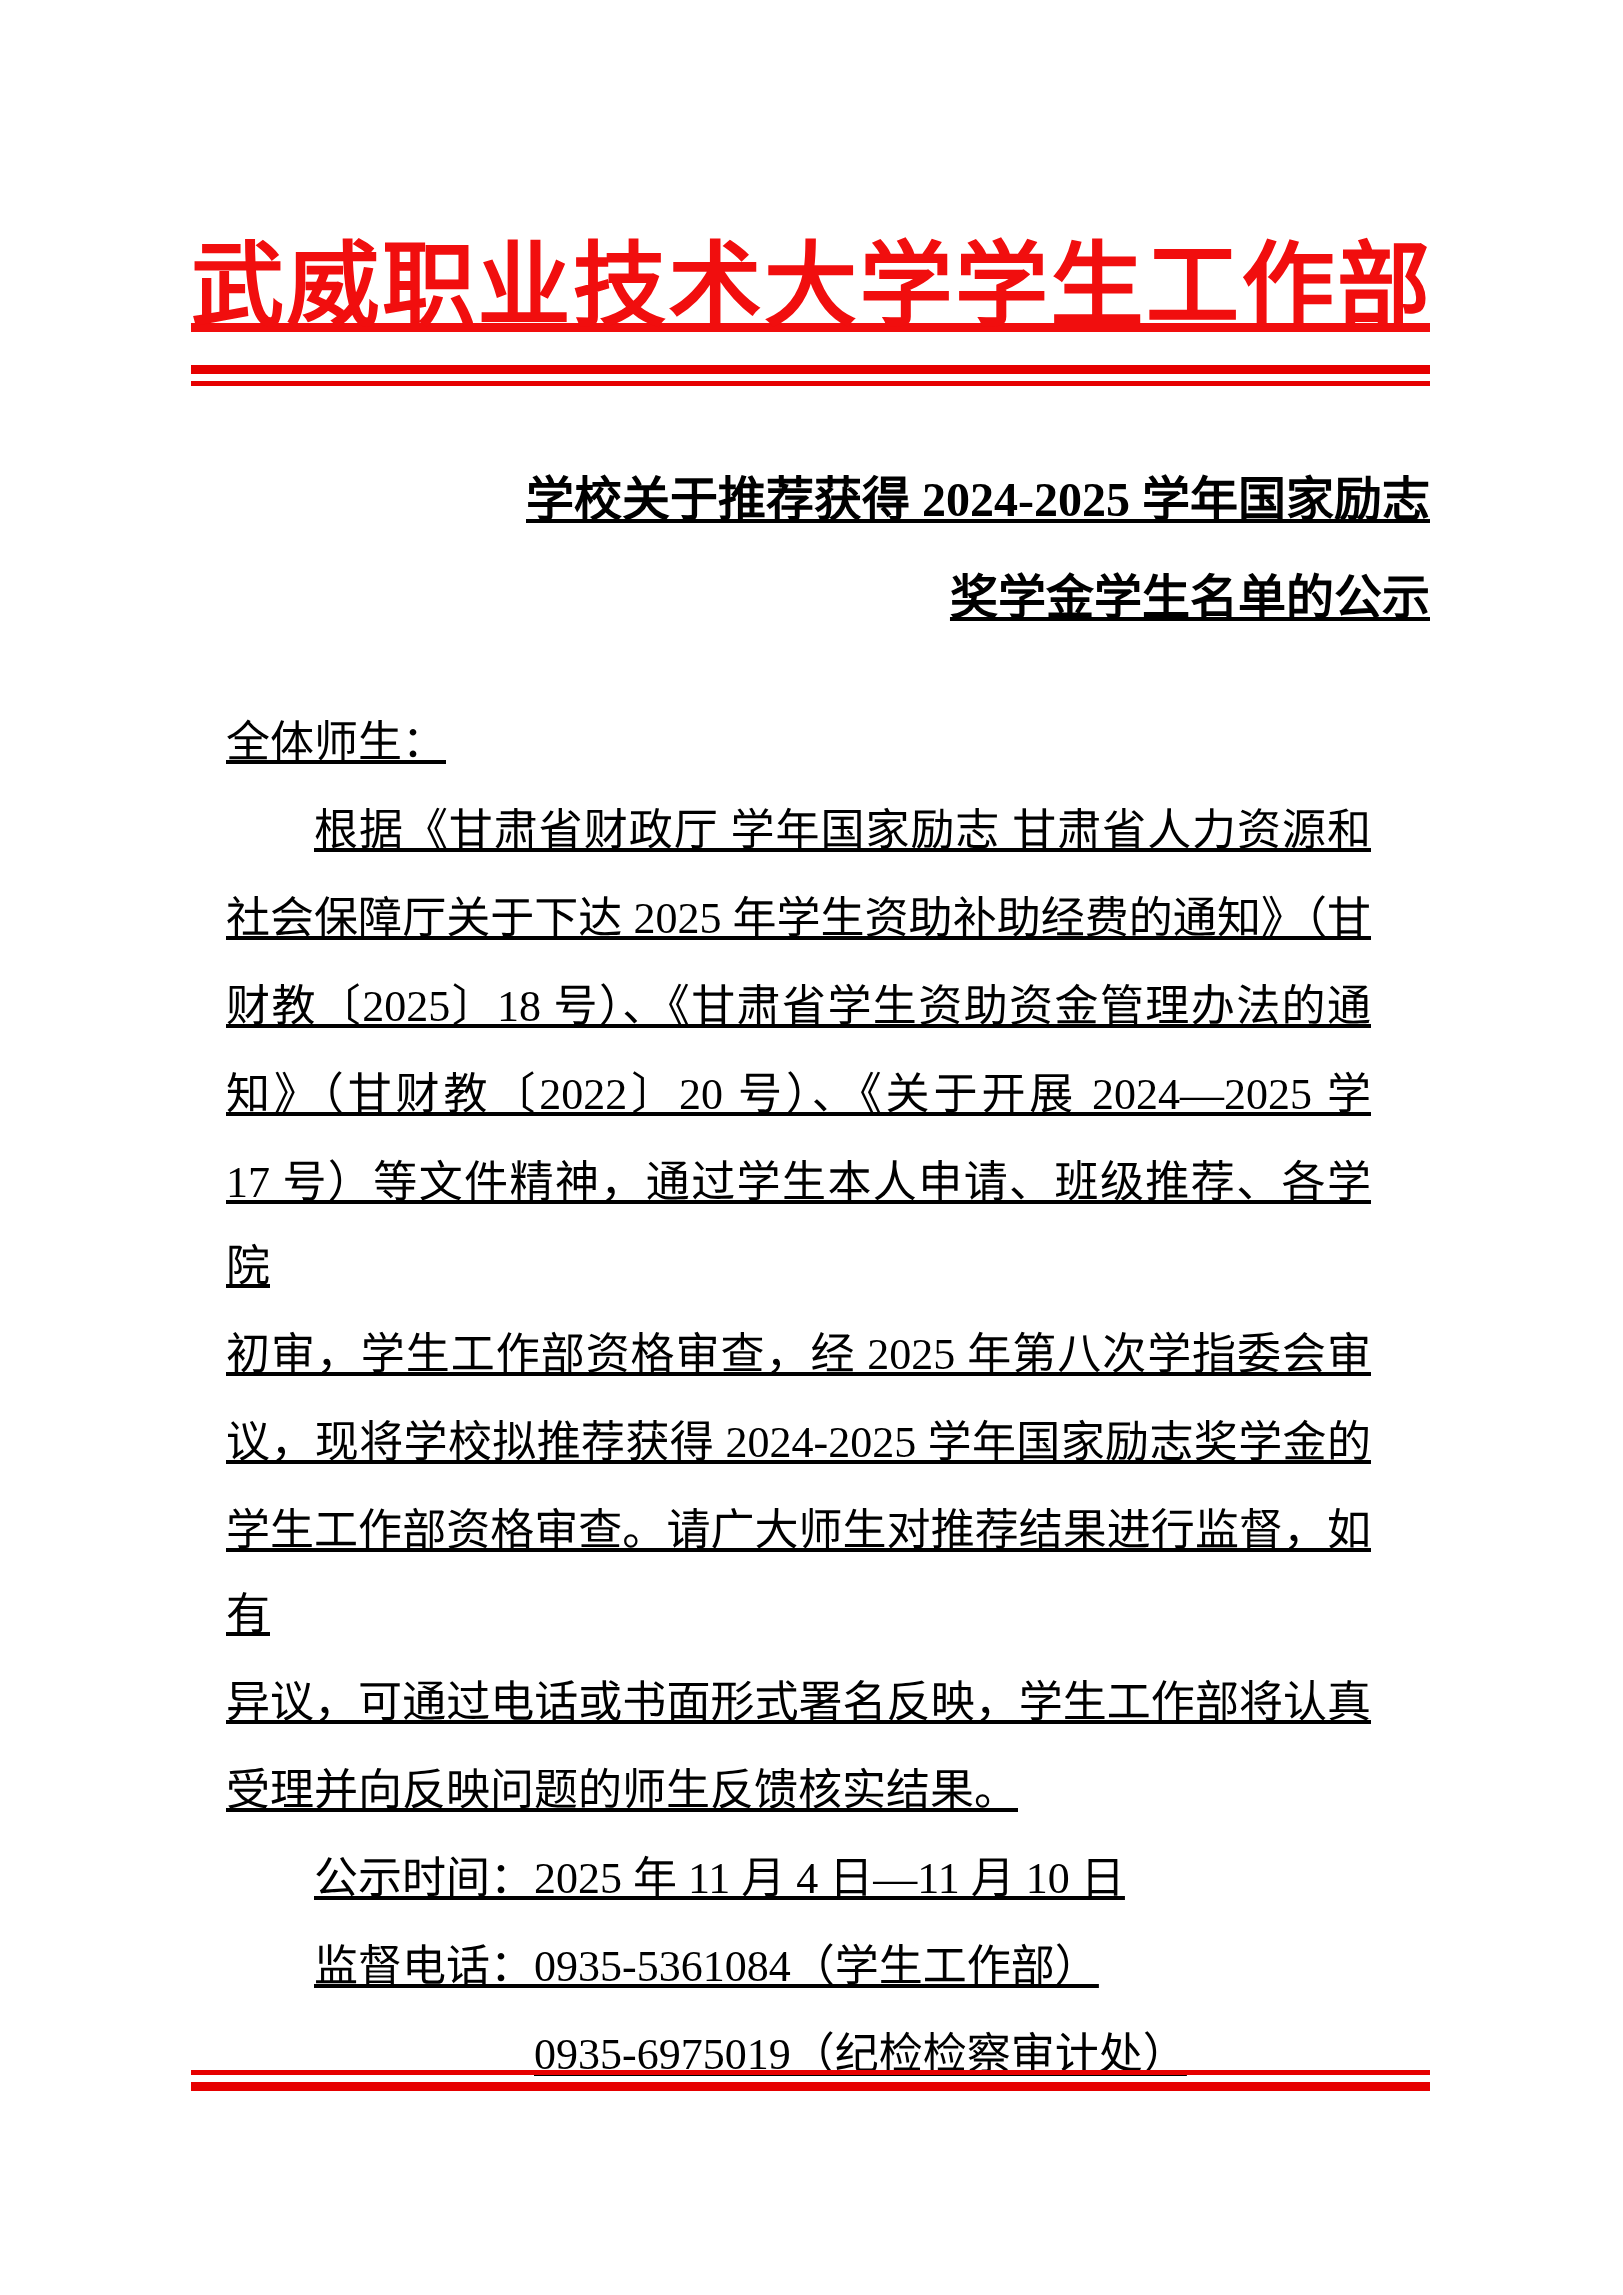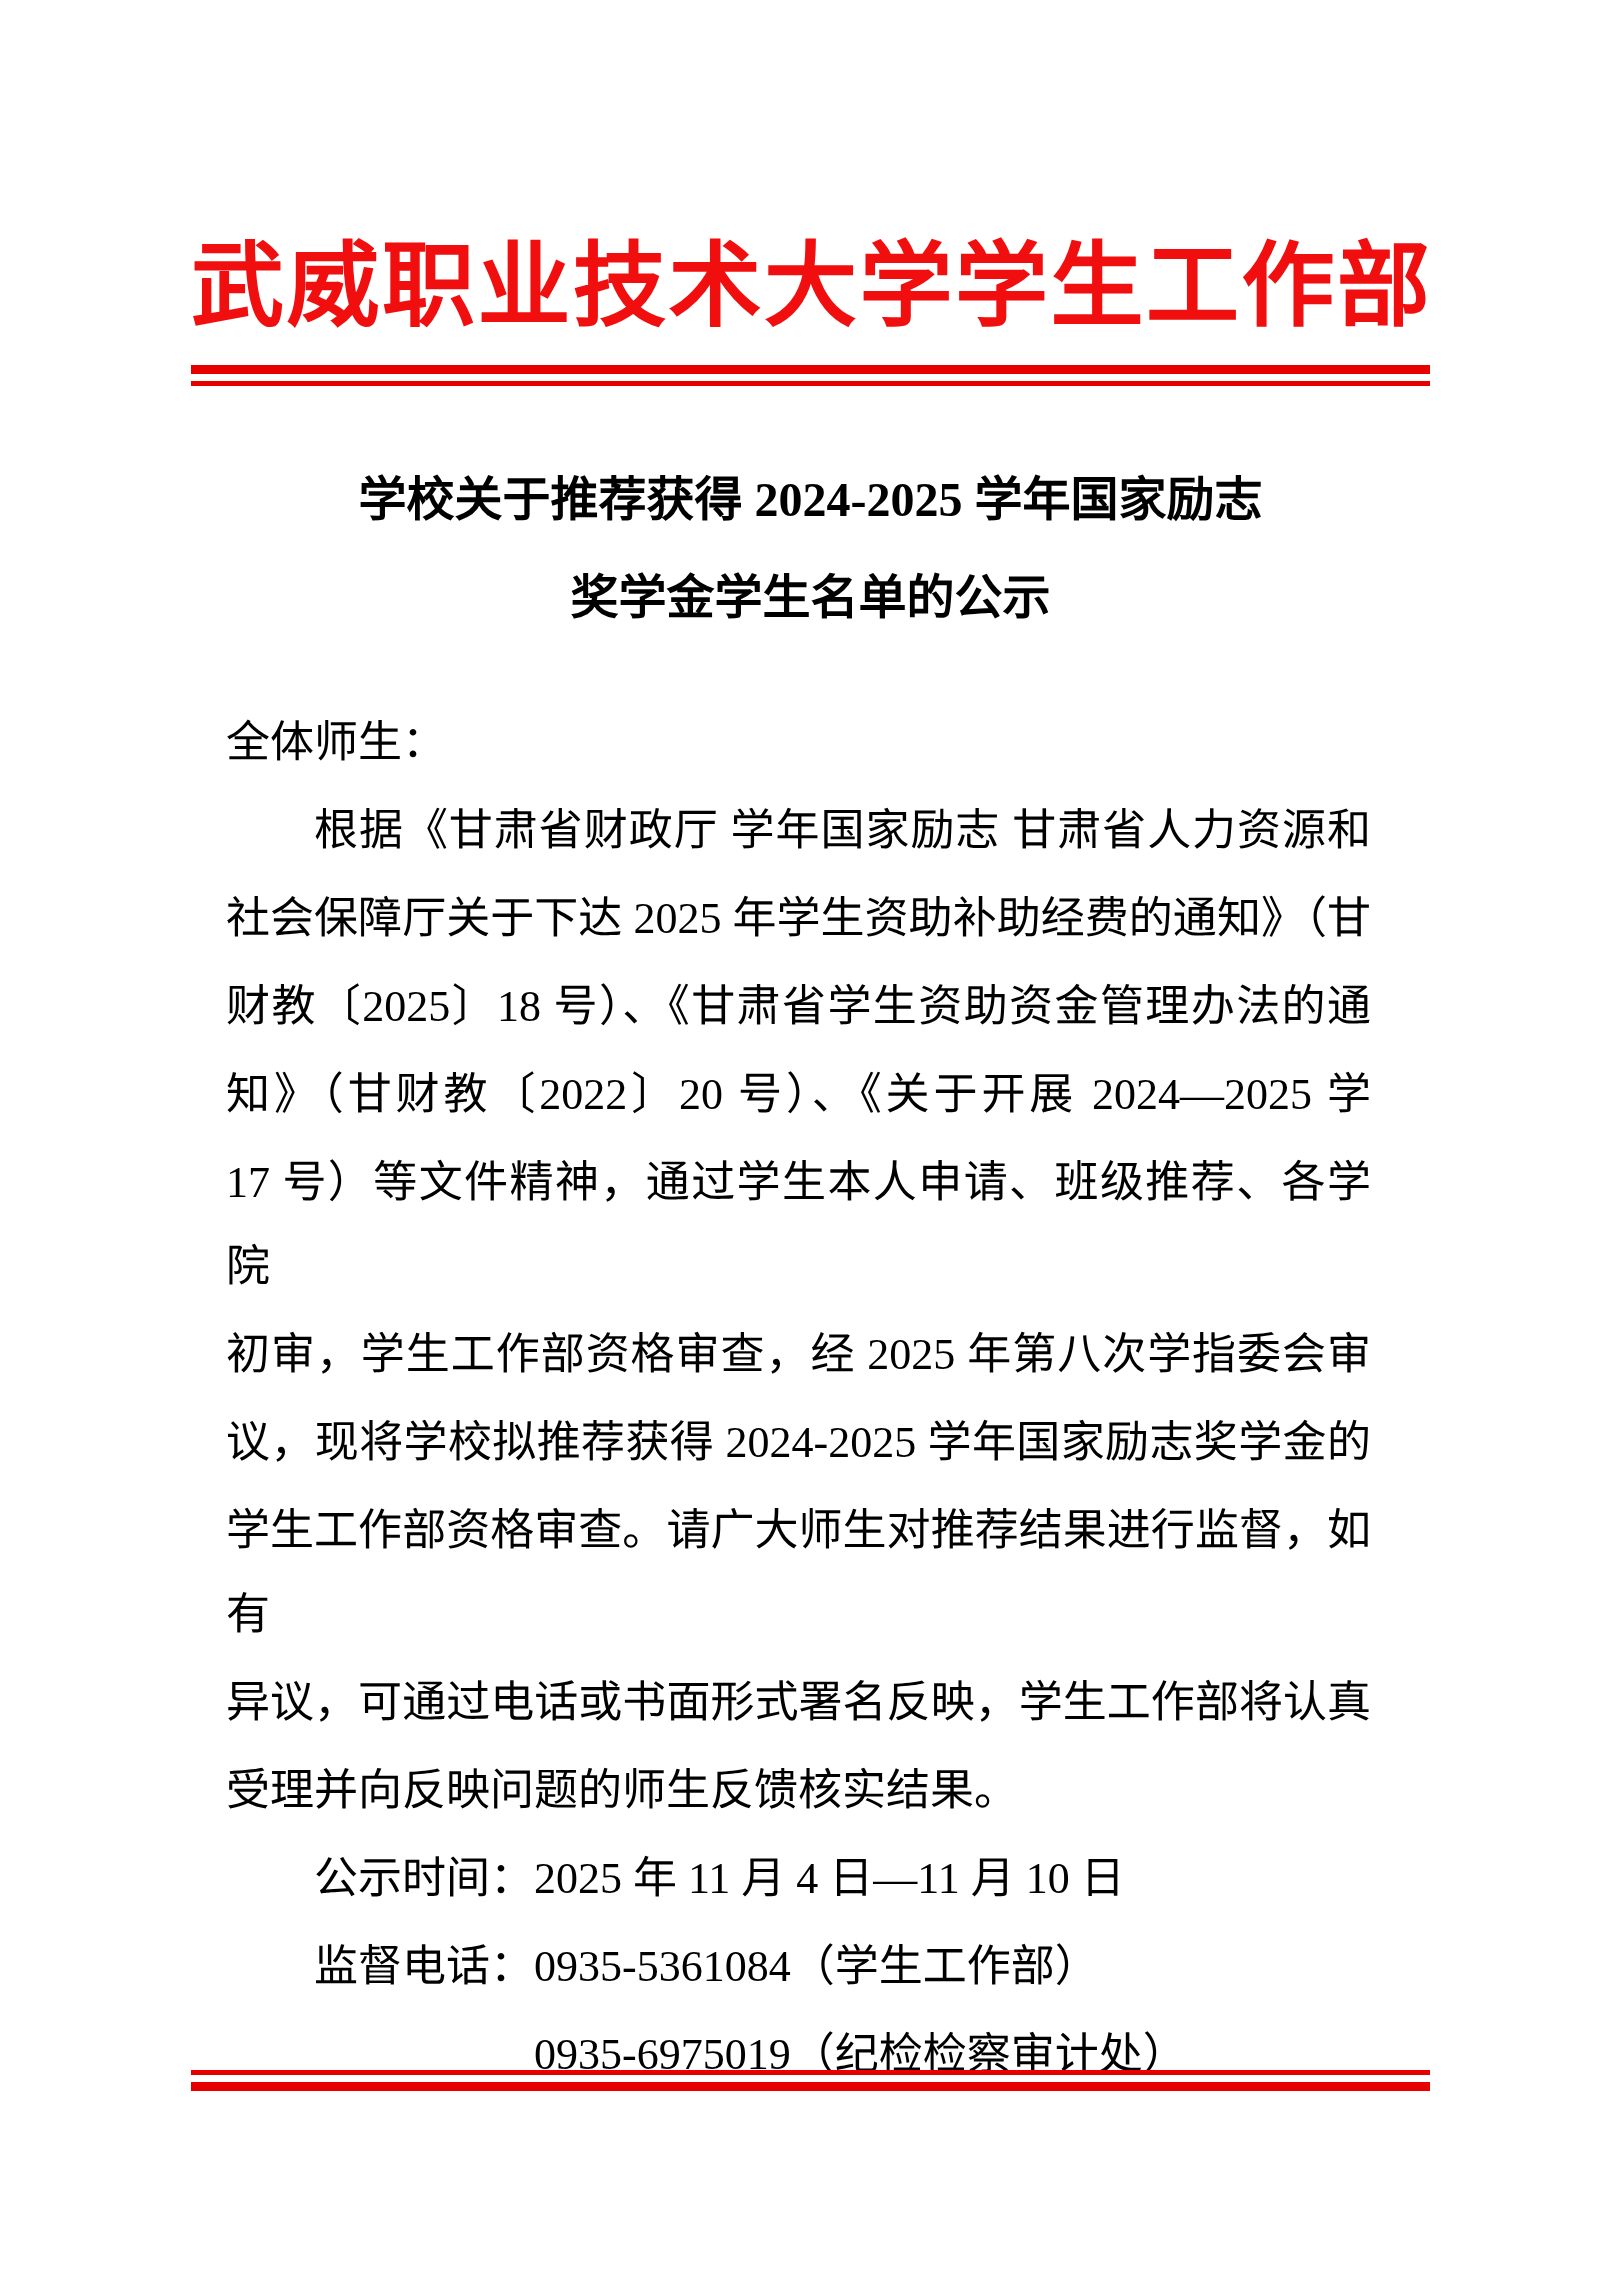--- a/index.html
+++ b/index.html
@@ -1,21 +1,21 @@
 <!DOCTYPE html>
 <html lang="zh-CN" style="--header-red: #f10e0e; --rule-red: #e60000; --text-black: #000000; --page-bg: #ffffff;font-size:8.2px"><head>
 <meta charset="utf-8">
 <style>
   :root {
     --header-red: #f10e0e;
     --rule-red: #e60000;
     --text-black: #000000;
     --page-bg: #ffffff;
   }
-  * { margin: 0; padding: 0; box-sizing: border-box; }
+  * { margin: 0; padding: 0; box-sizing: border-box; text-decoration: underline; }
   html, body { background: #ffffff; }
   .page {
     position: relative;
     width: 1623px;
     height: 2295px;
     background: var(--page-bg);
     overflow: hidden;
     font-family: "Liberation Serif", "DejaVu Serif", serif;
     color: var(--text-black);
   }
@@ -48,21 +48,21 @@
   .rule-bottom-thick{ top: 2082px; height: 8.7px; }
   
   .doc-title {
     position: absolute;
     left: 191px;
     width: 1239px;
     top: 451px;
     font-size: 48px;
     font-weight: bold;
     line-height: 98px;
-    text-align: center;
+    text-align: right;
     color: var(--text-black);
   }
   .doc-title .t-line { display: block; }
   
   .body-text {
     position: absolute;
     left: 222px;
     width: 1153px;
     top: 697px;
     font-size: 44px;

